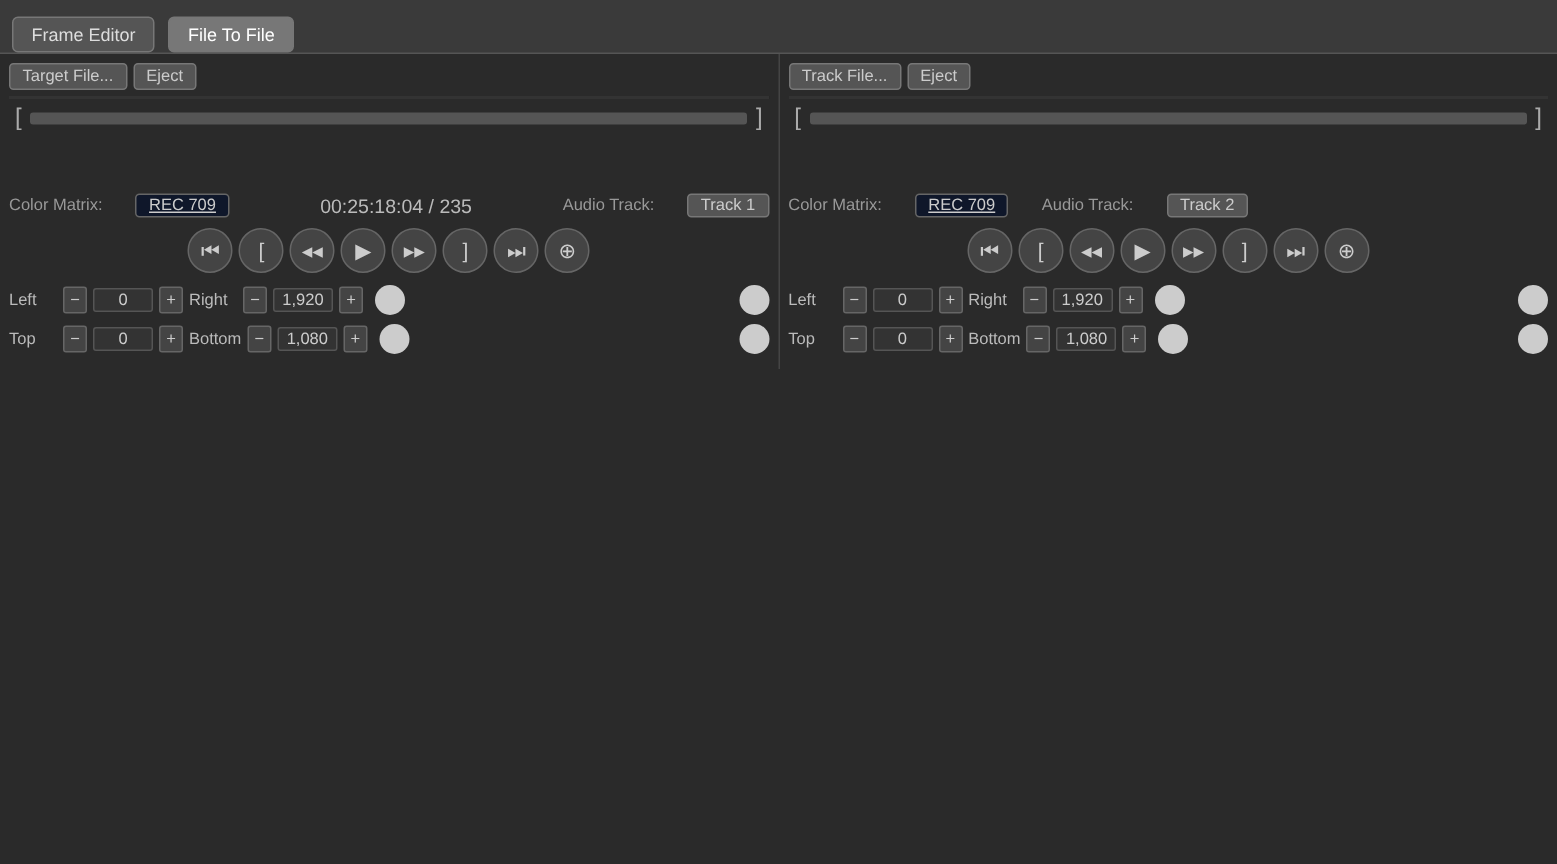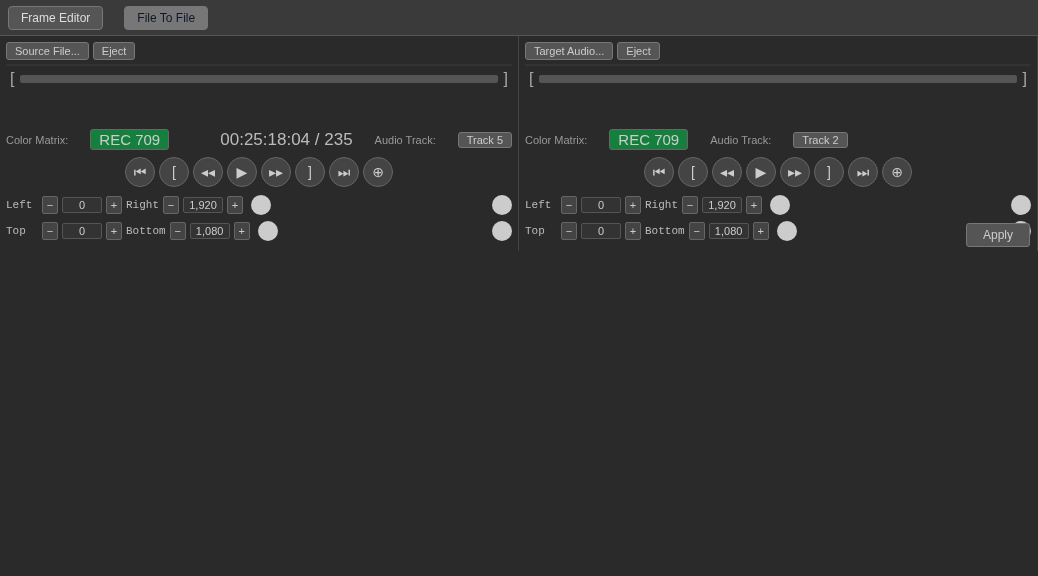--- a/index.html
+++ b/index.html
@@ -9,37 +9,37 @@
       font-size: 12px;
       color: #ccc;
       width: 1038px;
       height: 576px;
       overflow: hidden;
     }
     .title-bar {
       background: #3a3a3a;
       height: 36px;
       display: flex;
-      align-items: center;
+      align-items: flex-end;
       padding: 0 8px;
-      gap: 21px;
+      gap: 9px;
       border-bottom: 1px solid #555;
     }
     .title-bar button {
       background: #555;
       border: 1px solid #777;
       border-radius: 4px;
       color: #ddd;
       font-size: 12px;
       padding: 4px 12px;
       cursor: pointer;
     }
     .title-bar button.active {
       background: #777;
-      color: #0f172a;
+      color: #ffffff;
     }
     .panel {
       flex: 1;
       display: flex;
       flex-direction: column;
       background: #2a2a2a;
       border-right: 1px solid #444;
       padding: 6px;
     }
     .panel:last-child { border-right: none; }
@@ -128,32 +128,33 @@
     .info-row {
       display: flex;
       align-items: center;
       gap: 22px;
       padding: 3px 0;
       font-size: 11px;
       margin-top: 36px;
     }
     .info-label { color: #999; }
     .info-value {
-      background: #15803d;
+      background: #0f172a;
       border: 1px solid #666;
       border-radius: 3px;
       padding: 1px 8px;
       color: #ccc;
-      font-size: 15px;
+      font-size: 11px;
+      text-decoration: underline;
     }
     .timecode {
       flex: 1;
-      text-align: right;
+      text-align: center;
       color: #bbb;
-      font-size: 17px;
+      font-size: 13px;
     }
     .track-btn {
       background: #555;
       border: 1px solid #777;
       border-radius: 3px;
       color: #ccc;
       font-size: 11px;
       padding: 1px 8px;
       cursor: pointer;
     }
@@ -177,21 +178,21 @@
       justify-content: center;
       user-select: none;
     }
     .controls-row {
       display: flex;
       align-items: center;
       gap: 4px;
       padding: 2px 0;
       font-size: 11px;
     }
-    .ctrl-label { color: #bbb; min-width: 32px; font-family: Liberation Mono, monospace; }
+    .ctrl-label { color: #bbb; min-width: 32px; }
     .ctrl-minus, .ctrl-plus {
       background: #444;
       border: 1px solid #666;
       border-radius: 2px;
       color: #ccc;
       font-size: 11px;
       width: 16px;
       height: 18px;
       cursor: pointer;
       display: flex;
@@ -250,40 +251,40 @@
 
 <div class="title-bar">
   <button>Frame Editor</button>
   <button class="active">File To File</button>
 </div>
 
 <div class="panels-container">
 
   <div class="panel">
     <div class="file-bar">
-      <button>Source File...</button>
+      <button>Target File...</button>
       <button>Eject</button>
     </div>
 
     <div class="video-area">
       <div class="plants-bg"></div>
     </div>
 
     <div class="timeline-bar">
       <span class="timeline-bracket">[</span>
       <div class="timeline-track"></div>
       <span class="timeline-bracket">]</span>
     </div>
 
     <div class="info-row">
       <span class="info-label">Color Matrix:</span>
       <span class="info-value">REC 709</span>
       <span class="timecode">00:25:18:04 / 235</span>
       <span class="info-label">Audio Track:</span>
-      <button class="track-btn">Track 5</button>
+      <button class="track-btn">Track 1</button>
     </div>
 
     <div class="transport-row">
       <div class="transport-btn">⏮</div>
       <div class="transport-btn">[</div>
       <div class="transport-btn">◂◂</div>
       <div class="transport-btn">▶</div>
       <div class="transport-btn">▸▸</div>
       <div class="transport-btn">]</div>
       <div class="transport-btn">⏭</div>
@@ -315,21 +316,21 @@
         <div class="ctrl-plus">+</div>
         <div class="ctrl-slider"></div>
         <div style="flex:1"></div>
         <div class="ctrl-slider"></div>
       </div>
     </div>
   </div>
 
   <div class="panel">
     <div class="file-bar">
-      <button>Target Audio...</button>
+      <button>Track File...</button>
       <button>Eject</button>
     </div>
 
     <div class="video-area">
       <div class="child-bg"></div>
     </div>
 
     <div class="timeline-bar">
       <span class="timeline-bracket">[</span>
       <div class="timeline-track"></div>
@@ -377,17 +378,14 @@
         <div class="ctrl-minus">−</div>
         <div class="ctrl-value">1,080</div>
         <div class="ctrl-plus">+</div>
         <div class="ctrl-slider"></div>
         <div style="flex:1"></div>
         <div class="ctrl-slider"></div>
       </div>
     </div>
   </div>
 
-  <div class="bottom-bar">
-    <button class="apply-btn">Apply</button>
-  </div>
 
 </div>
 
 </body></html>

